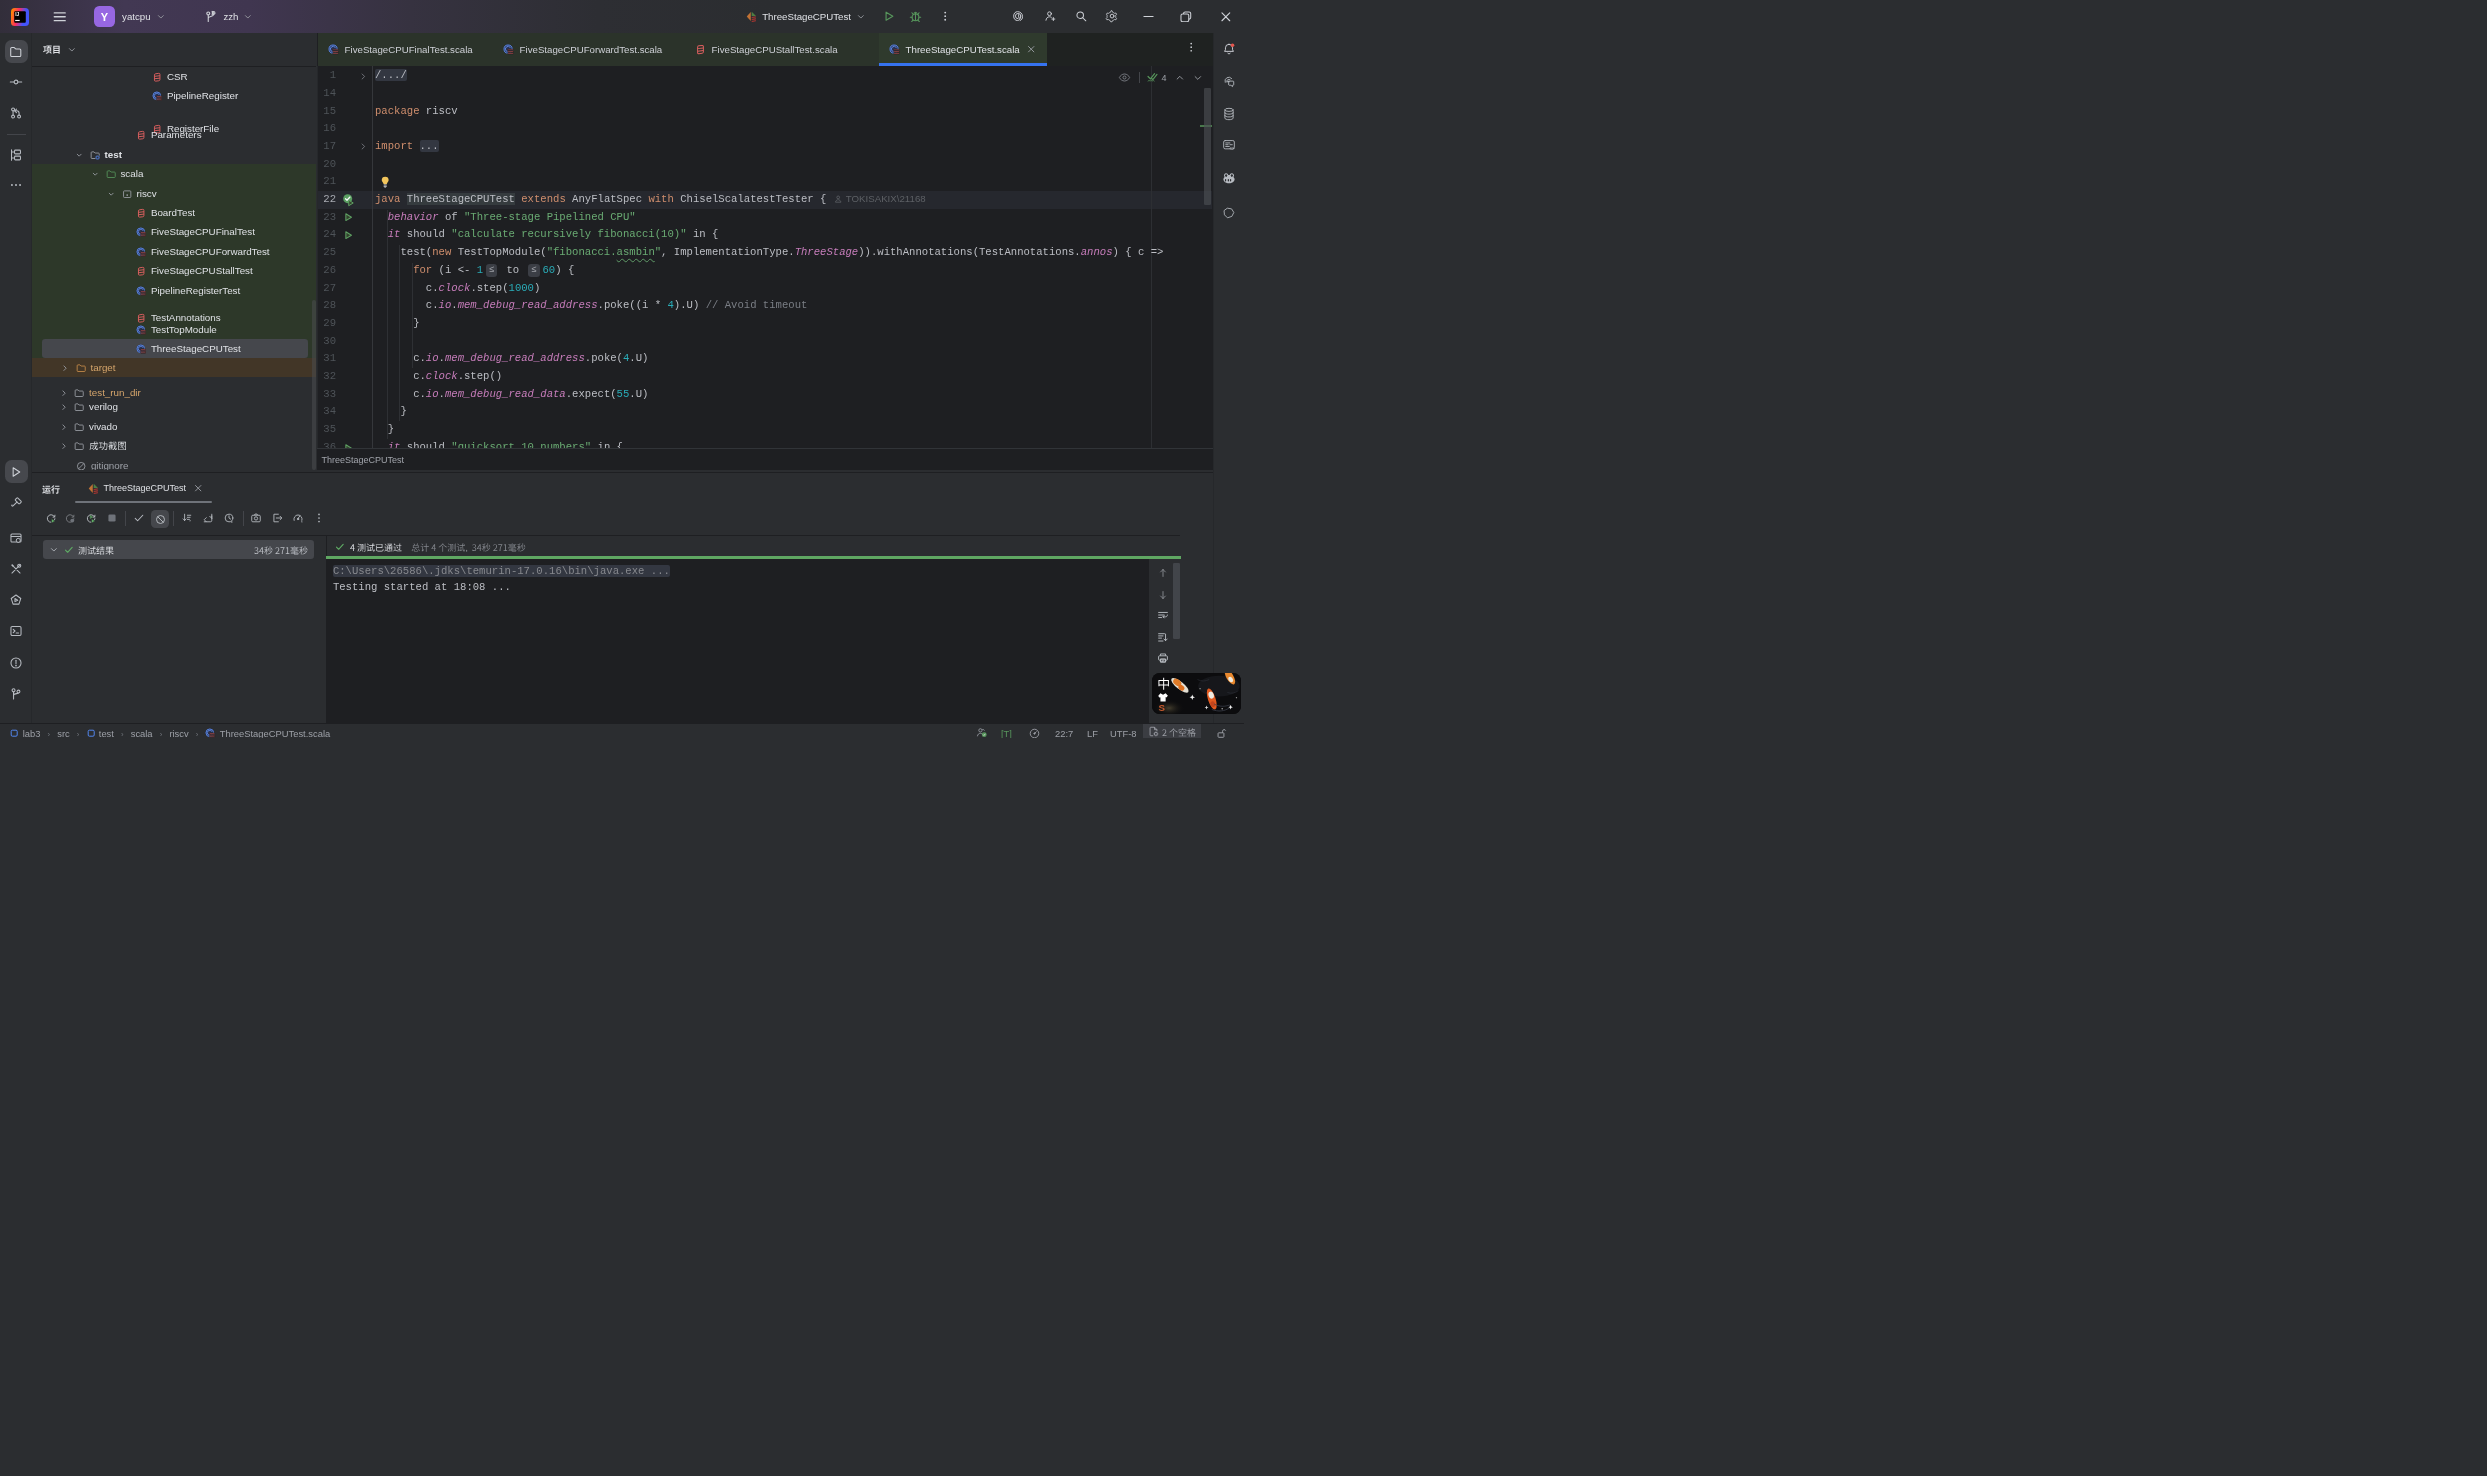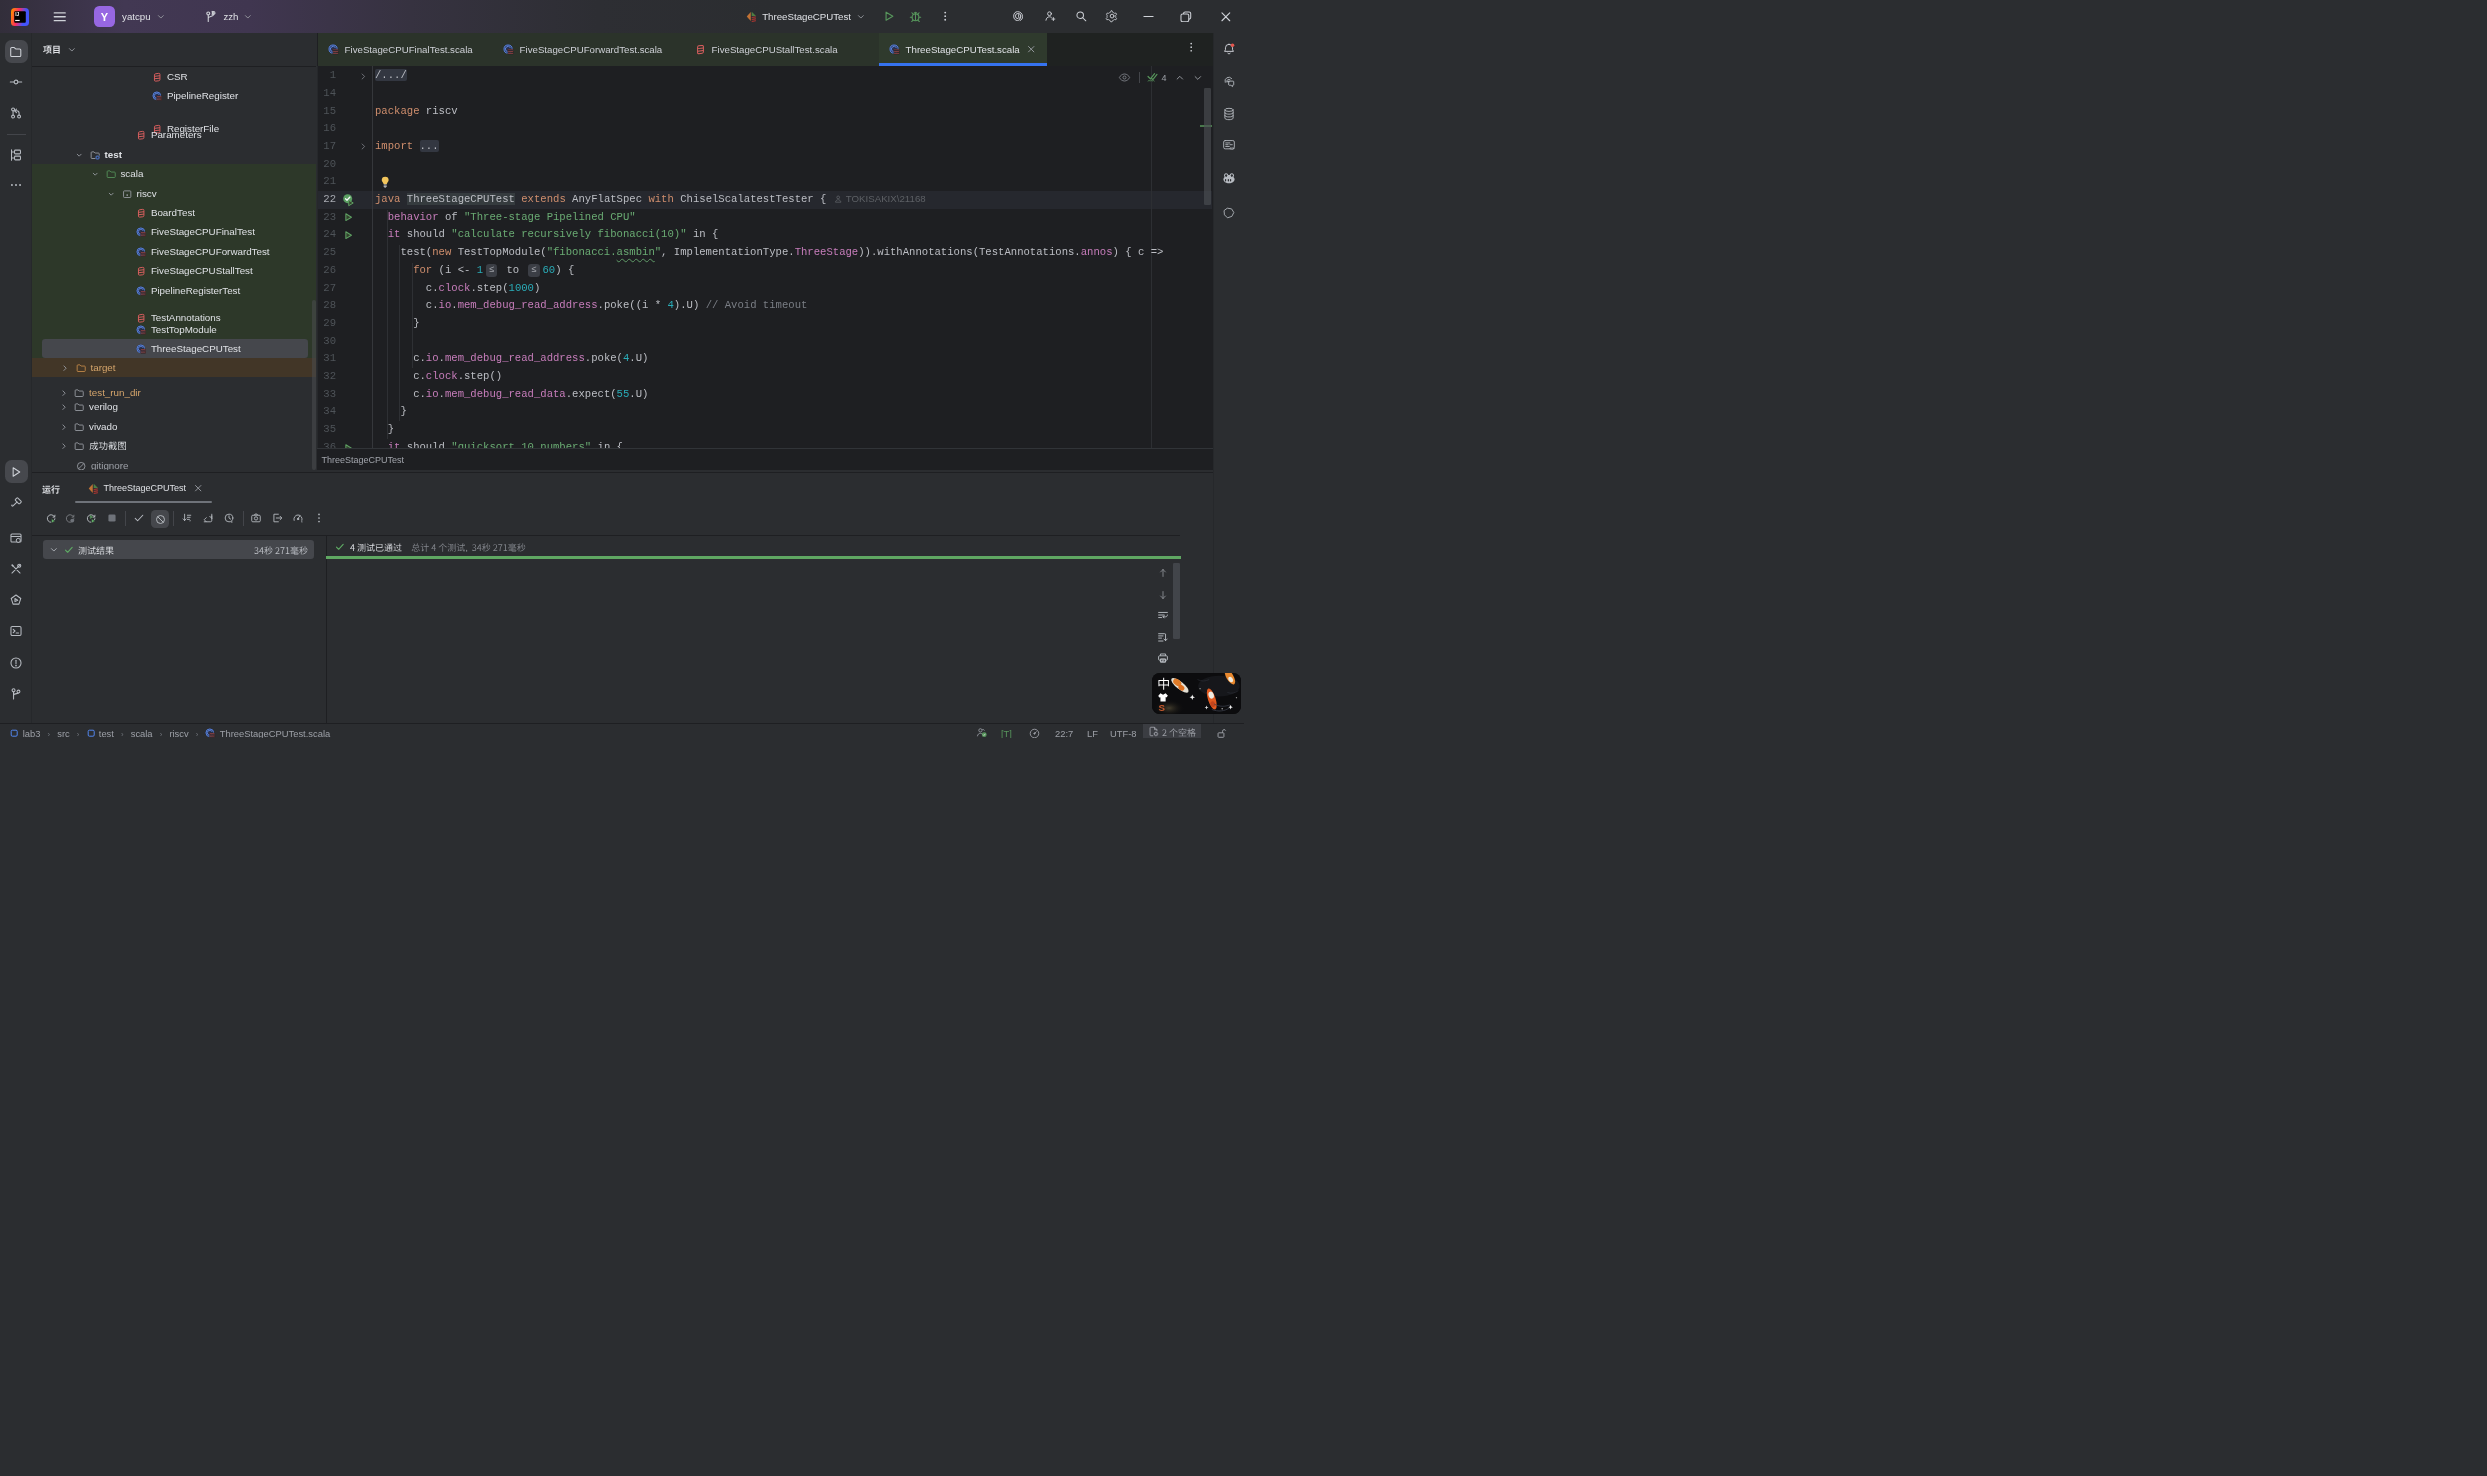--- a/index.html
+++ b/index.html
@@ -38,21 +38,21 @@
 
 #editor{left:317px;top:66px;width:896px;height:382px;background:#1e1f22;overflow:hidden;border-left:0.6px solid #26282b}
 #editor .curline{position:absolute;left:0;top:125px;width:894px;height:18px;background:#26282e}
 #gutter{position:absolute;right:908px;top:1.1px;text-align:right;font:10.6px "Liberation Mono",monospace;line-height:17.7px;color:#4e5358;white-space:pre}
 #gsep{position:absolute;left:54px;top:0;width:0.6px;height:382px;background:#35373b}
 #rmargin{position:absolute;left:833px;top:0;width:0.6px;height:382px;background:#2d2f33}
 #code{position:absolute;left:57px;top:1.1px;font:10.6px "Liberation Mono",monospace;line-height:17.7px;color:#bcbec4;white-space:pre}
 #code .k{color:#cf8e6d}
 #code .s{color:#6aab73}
 #code .n{color:#2aacb8}
-#code .f{color:#c77dbb;}
+#code .f{color:#c77dbb;font-style:italic}
 #code .c{color:#7a7e85}
 .fold{background:#333741;border-radius:1.9px;color:#bcbec4}
 .idhl{background:#353b3e}
 .badge{display:inline-block;background:#3b3e45;border-radius:3.2px;color:#9da0a7;padding:0 3.2px;margin:0 2.6px;font-size:9px;line-height:13px;vertical-align:0.6px}
 .sq{text-decoration:underline wavy #5e9a66 0.6px;text-underline-offset:2.6px}
 .inlay{font:9.7px "Liberation Sans",sans-serif;color:#5d6065;margin-left:7.8px}
 .ghost{color:#87898e;background:#333741;border-radius:1.9px}
 
 #crumbs{left:317px;top:448px;width:896px;height:22px;background:#1e1f22;border-top:0.6px solid #313438;display:flex;align-items:center;padding-left:4.5px;font-size:9px;color:#a1a4ab}
 
@@ -803,20 +803,22 @@
             <path transform="translate(7284,880) scale(1,-1)" fill="currentColor" d="M340 0H426V202H524V275H426V733H325L20 262V202H340ZM340 275H115L282 525C303 561 323 598 341 633H345C343 596 340 536 340 500Z"></path>
             <path transform="translate(7839,880) scale(1,-1)" fill="currentColor" d="M493 670C478 561 452 445 416 368C433 362 465 347 479 337C515 418 545 540 563 657ZM775 662C822 576 869 462 887 387L955 412C936 487 889 598 839 684ZM839 351C766 154 609 41 360 -11C376 -28 393 -57 401 -77C664 -14 830 112 909 329ZM633 840V221H705V840ZM372 826C297 793 165 763 53 745C61 729 71 704 74 687C117 693 164 700 210 709V558H43V488H201C161 373 93 243 30 172C42 154 60 124 68 103C118 164 170 263 210 363V-78H284V385C317 336 355 274 371 242L416 301C397 328 311 439 284 468V488H425V558H284V725C333 737 380 751 418 766Z"></path>
             <path transform="translate(9063,880) scale(1,-1)" fill="currentColor" d="M44 0H505V79H302C265 79 220 75 182 72C354 235 470 384 470 531C470 661 387 746 256 746C163 746 99 704 40 639L93 587C134 636 185 672 245 672C336 672 380 611 380 527C380 401 274 255 44 54Z"></path>
             <path transform="translate(9618,880) scale(1,-1)" fill="currentColor" d="M198 0H293C305 287 336 458 508 678V733H49V655H405C261 455 211 278 198 0Z"></path>
             <path transform="translate(10173,880) scale(1,-1)" fill="currentColor" d="M88 0H490V76H343V733H273C233 710 186 693 121 681V623H252V76H88Z"></path>
             <path transform="translate(10728,880) scale(1,-1)" fill="currentColor" d="M70 421V256H137V366H864V262H932V421ZM268 601H737V522H268ZM194 648V474H816V648ZM430 826C444 807 458 783 470 761H55V701H947V761H555C541 787 519 822 499 849ZM727 356C605 327 378 306 196 297C202 284 209 265 211 252C280 255 356 260 431 266V212L127 192L132 143L431 163V107L79 84L84 32L431 55V30C431 -48 464 -66 584 -66C609 -66 809 -66 837 -66C925 -66 949 -43 959 49C938 53 911 61 894 71C890 1 880 -10 830 -10C787 -10 618 -10 586 -10C518 -10 504 -3 504 30V60L905 87L900 138L504 112V168L846 191L841 239L504 217V273C601 283 691 296 759 311Z"></path>
             <path transform="translate(11728,880) scale(1,-1)" fill="currentColor" d="M493 670C478 561 452 445 416 368C433 362 465 347 479 337C515 418 545 540 563 657ZM775 662C822 576 869 462 887 387L955 412C936 487 889 598 839 684ZM839 351C766 154 609 41 360 -11C376 -28 393 -57 401 -77C664 -14 830 112 909 329ZM633 840V221H705V840ZM372 826C297 793 165 763 53 745C61 729 71 704 74 687C117 693 164 700 210 709V558H43V488H201C161 373 93 243 30 172C42 154 60 124 68 103C118 164 170 263 210 363V-78H284V385C317 336 355 274 371 242L416 301C397 328 311 439 284 468V488H425V558H284V725C333 737 380 751 418 766Z"></path>
           </svg></span>
   </div>
   <div id="congreen"></div>
+  <div id="conbody"><span class="ghost">C:\Users\26586\.jdks\temurin-17.0.16\bin\java.exe ...</span>
+Testing started at 18:08 ...</div>
   <div id="contool">
    <div class="ct" style="top:15px"><svg width="11" height="11" viewBox="0 0 16 16" fill="none" stroke="#84878d" stroke-width="1.4" stroke-linecap="round">
             <path d="M8 13V3M8 3L4.5 6.5M8 3l3.5 3.5"></path>
           </svg></div>
    <div class="ct" style="top:37px"><svg width="11" height="11" viewBox="0 0 16 16" fill="none" stroke="#84878d" stroke-width="1.4" stroke-linecap="round">
             <path d="M8 3v10M8 13l-3.5-3.5M8 13l3.5-3.5"></path>
           </svg></div>
    <div class="ct" style="top:57px"><svg width="11.7" height="11.7" viewBox="0 0 16 16" fill="none" stroke="#b6bac0" stroke-width="1.3" stroke-linecap="round">
             <path d="M2 4.5h12M2 8h7.5M2 11.5h4"></path>
             <path d="M14 8c0 1.5-1 2.5-2.5 2.5H8"></path>

